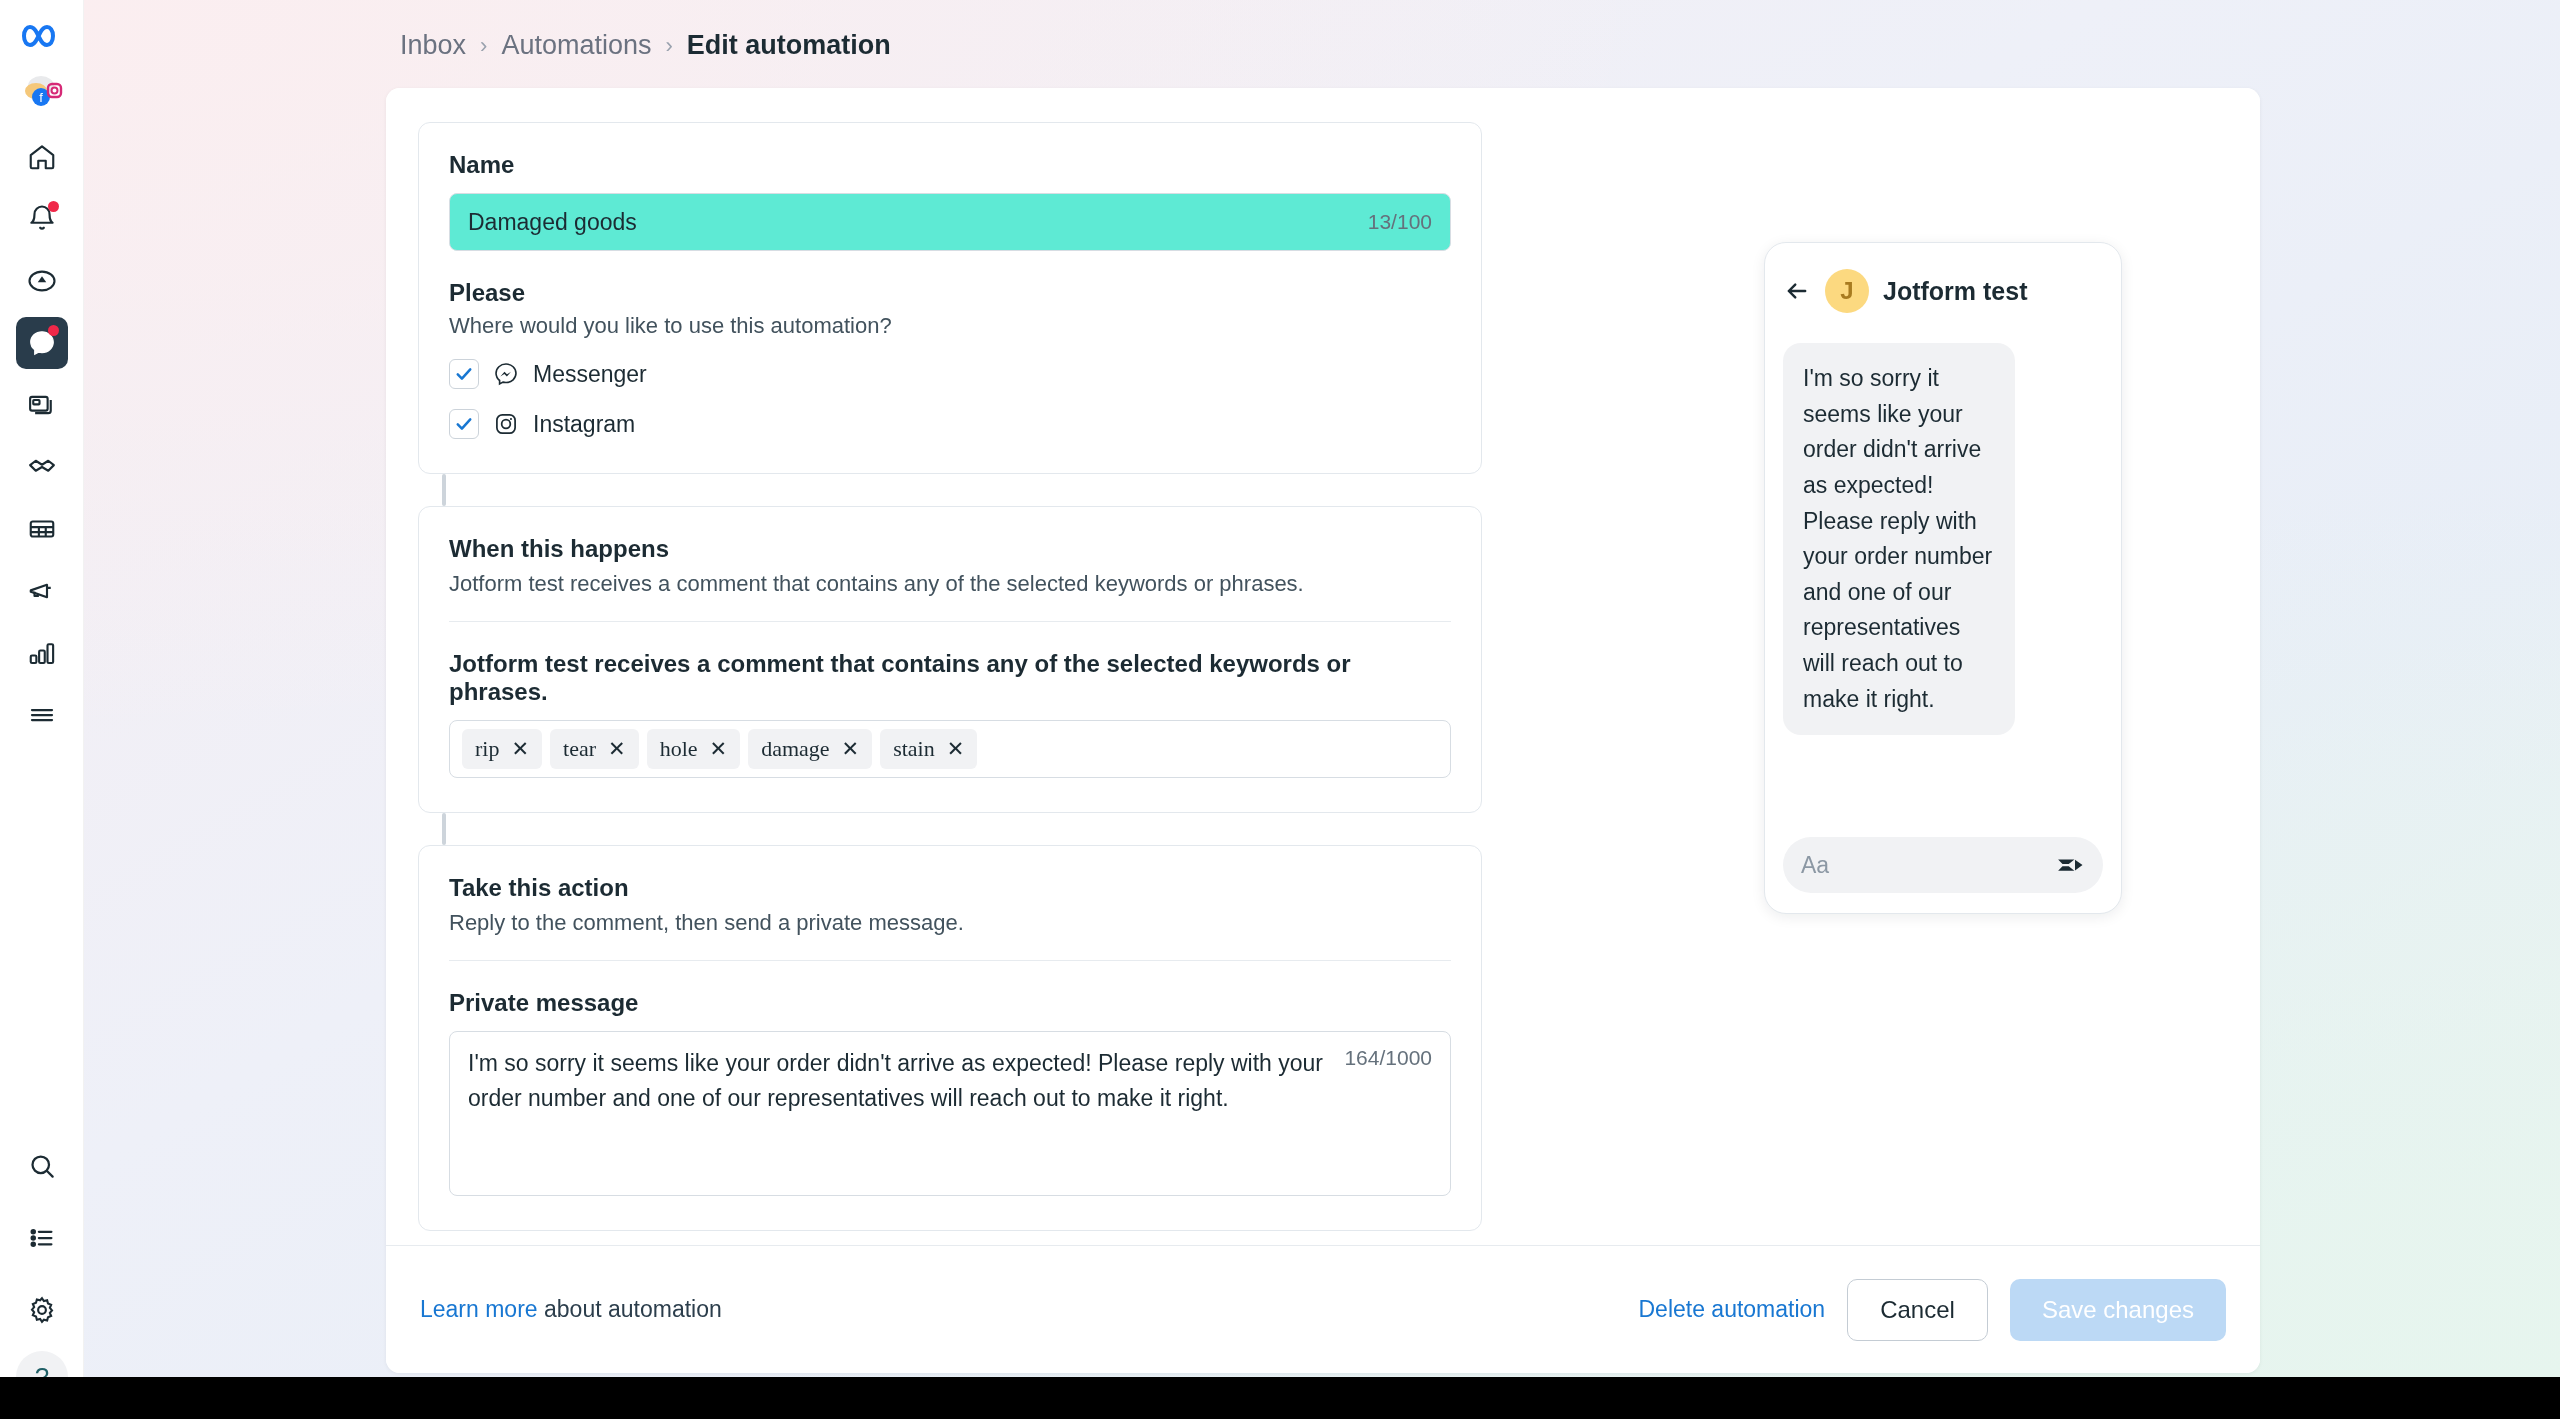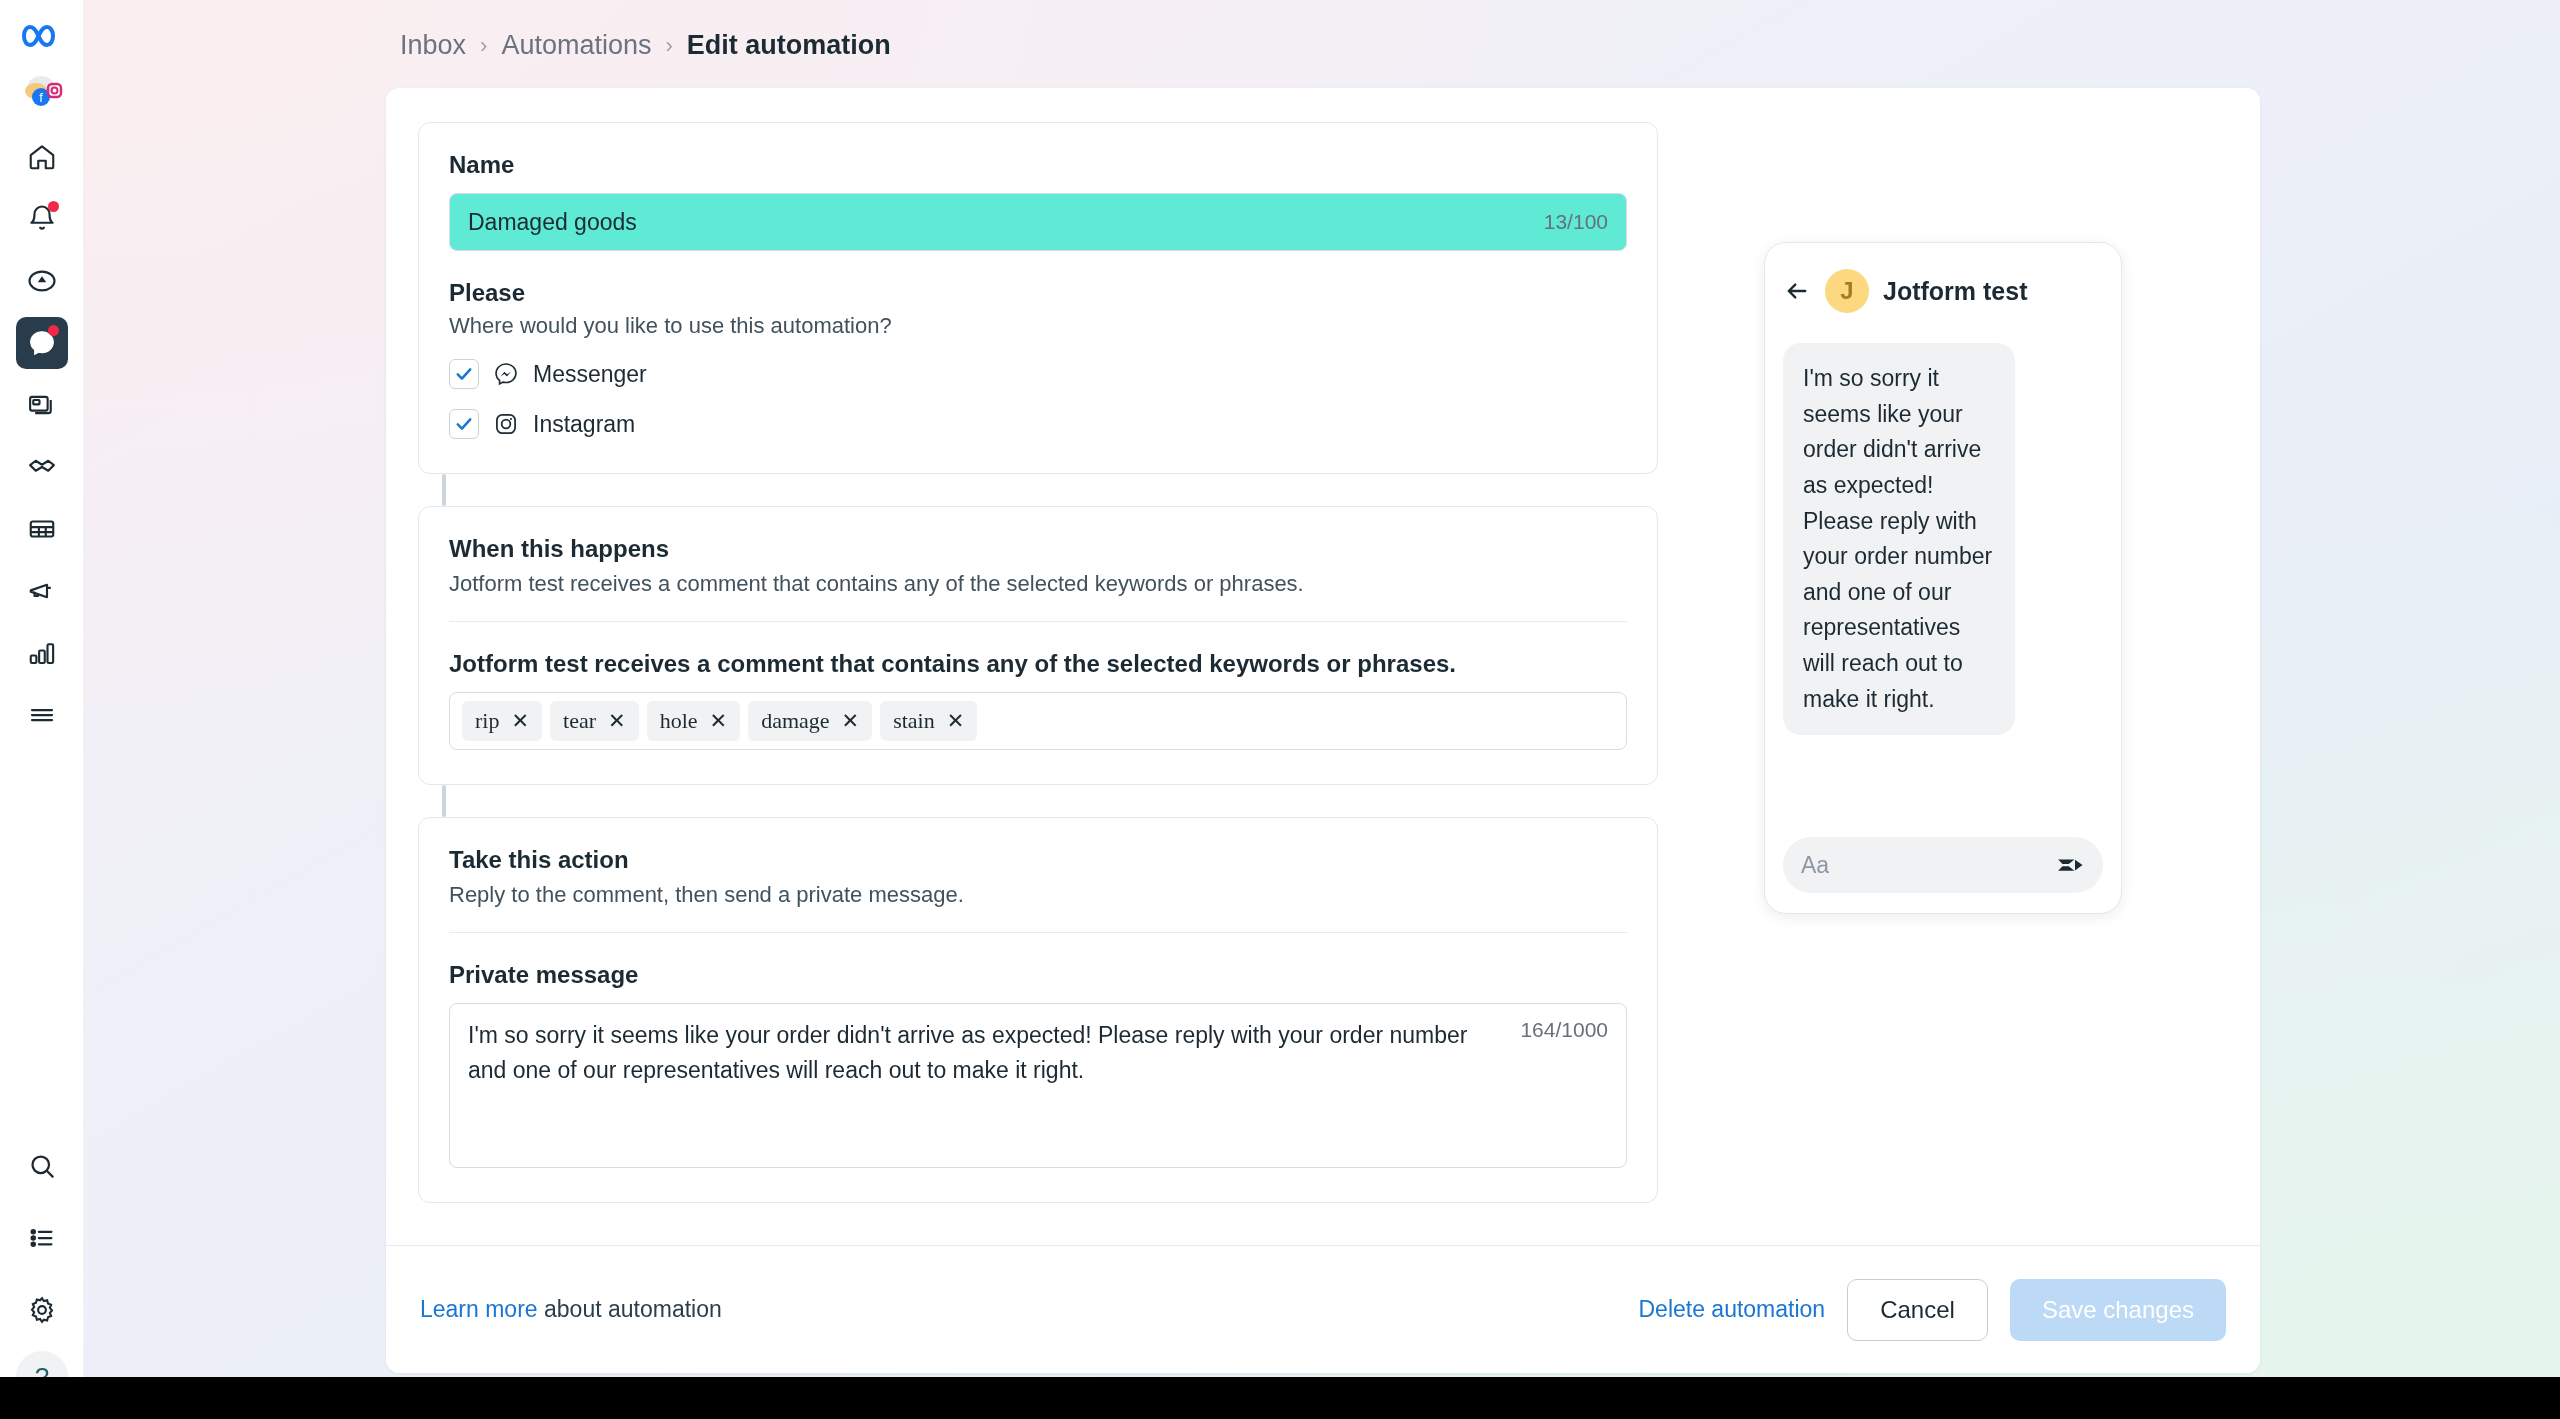--- a/index.html
+++ b/index.html
@@ -144,21 +144,21 @@
     align-items: flex-start;
   }
   .col-right {
     flex: 1;
     display: flex; justify-content: center;
     padding-top: 120px;
   }
 
   
   .card {
-    width: 1240px;
+    width: 1064px;
     background: #ffffff;
     border: 1px solid #e3e8ed;
     border-radius: 12px;
     padding: 28px 30px 34px 30px;
   }
   .card + .connector { }
   .connector {
     width: 1240px;
     height: 32px;
     position: relative;

